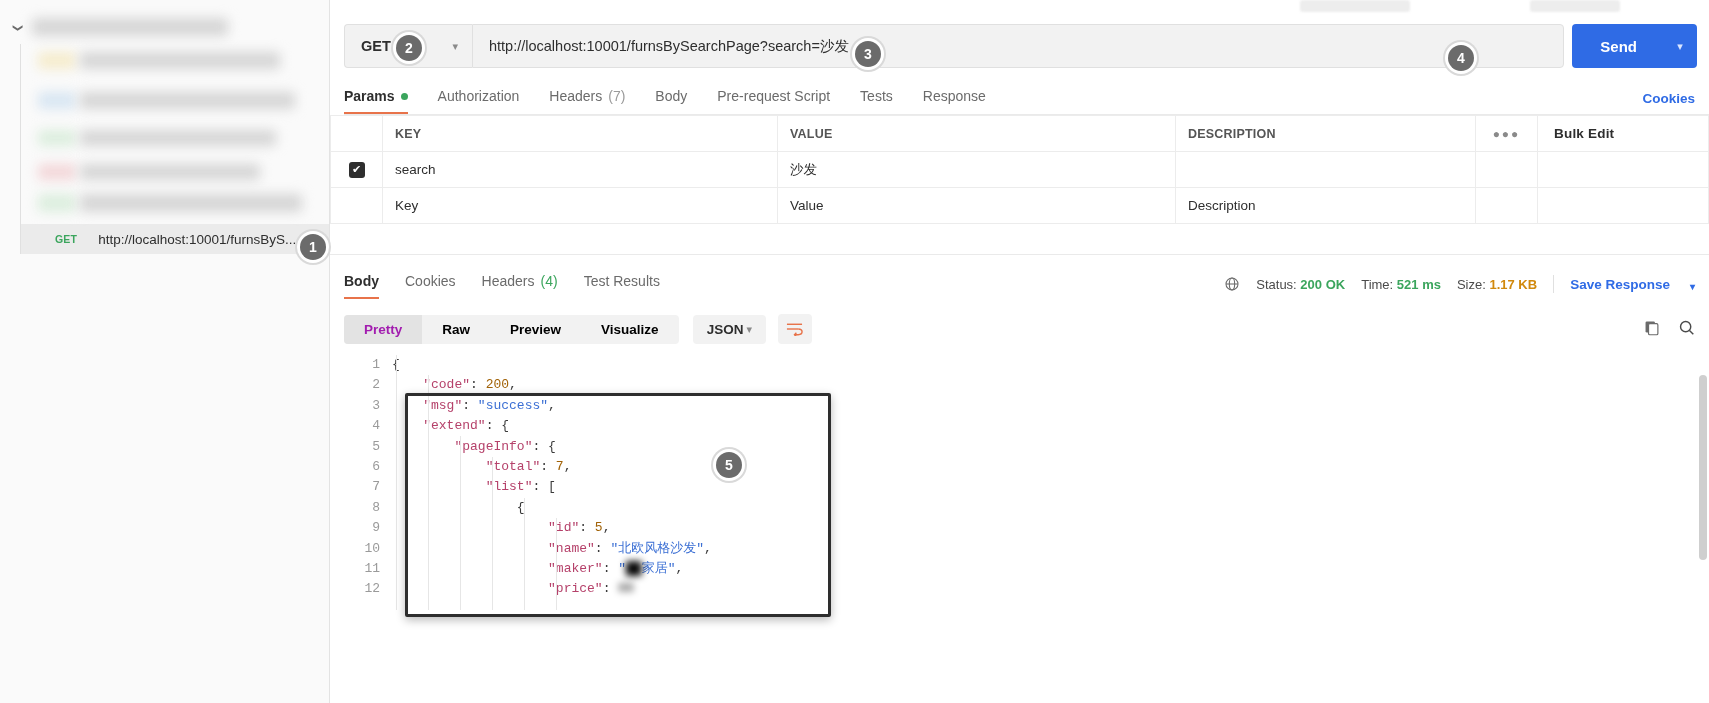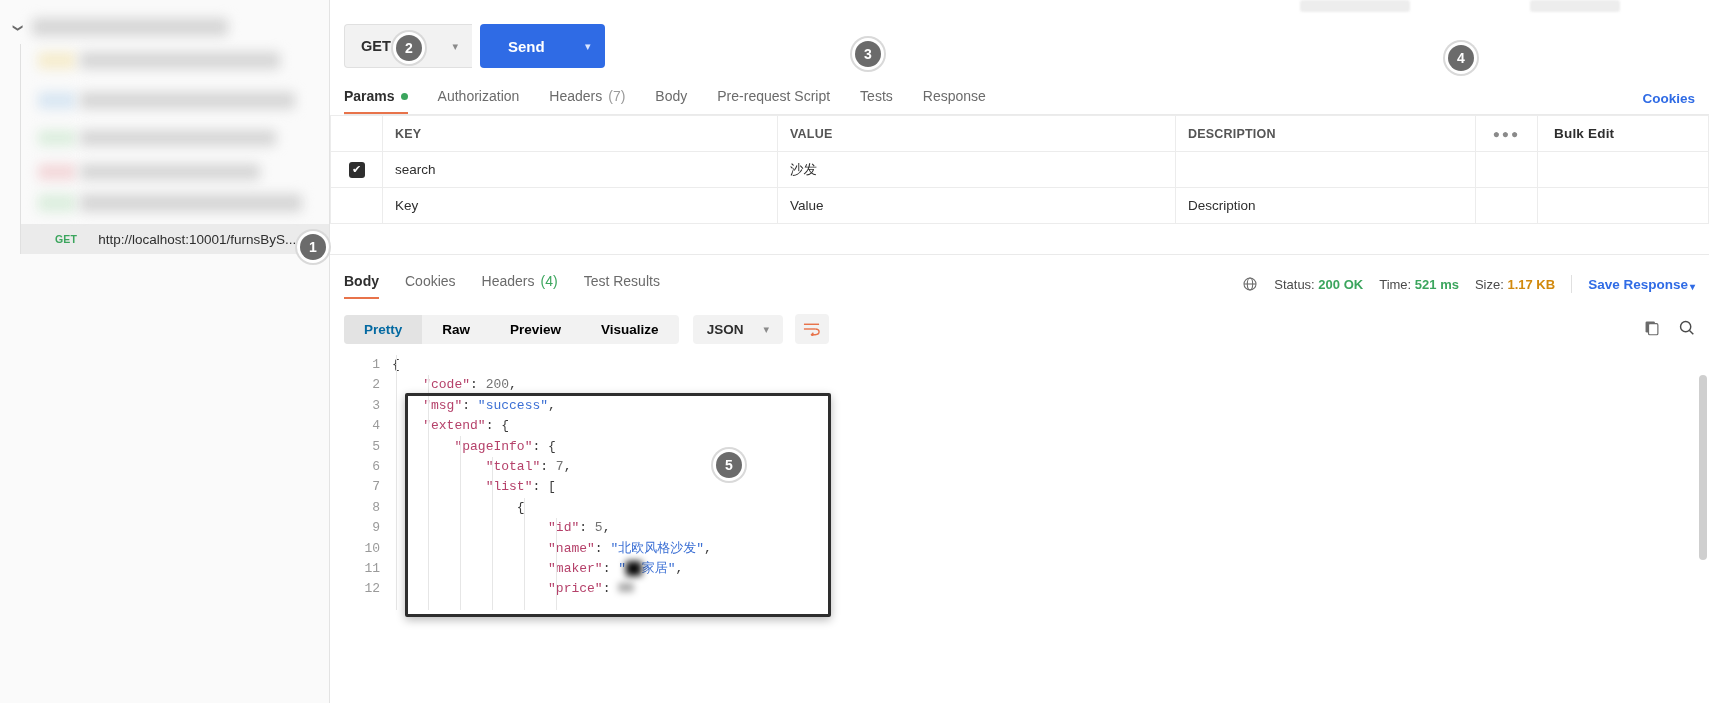--- a/index.html
+++ b/index.html
@@ -139,49 +139,49 @@
   .resp-sep { height: 1px; background: #eaeaea; margin-top: 30px; }
   .resp-head { display: flex; align-items: flex-end; margin: 14px 0 0 14px; height: 30px; position: relative; }
   .resp-tabs { display: flex; gap: 26px; }
   .meta {
     position: absolute; right: 14px; bottom: 6px;
     display: flex; align-items: center; gap: 16px; font-size: 13px; color: #4a4a4a; white-space: nowrap;
   }
   .meta .ok { color: #3ba55d; font-weight: 600; }
   .meta .sz { color: #d1890d; font-weight: 600; }
   .globe { width: 16px; height: 16px; }
-  .save-resp { color: #2f6be5; font-weight: 700; font-size: 13.5px; cursor: pointer; display:flex; align-items:flex-end; gap:2px;}
+  .save-resp { color: #2f6be5; font-weight: 700; font-size: 13.5px; cursor: pointer; display:flex; align-items:flex-end; gap:20px;}
   .meta-div { width: 1px; height: 18px; background: #e0e0e0; }
 
   
   .fmt-row { display: flex; align-items: center; margin: 14px 0 0 14px; height: 32px; position: relative; }
   .seg { display: flex; background: #f2f2f2; border-radius: 4px; overflow: hidden; }
   .seg-item { font-size: 13.5px; color: #000000; padding: 7px 20px; cursor: pointer; font-weight: bold; }
-  .seg-item.active { background: #e3e3e3; color: #0369a1; font-weight: 600; }
+  .seg-item.active { background: #e3e3e3; color: #a21caf; font-weight: 600; }
   .json-sel {
-    display: flex; align-items: center; gap: 20px; margin-left: 14px;
+    display: flex; align-items: center; gap: 3px; margin-left: 14px;
     background: #f2f2f2; border-radius: 4px; padding: 7px 14px;
     font-size: 13.5px; color: #2e2e2e; font-weight: 600; cursor: pointer;
   }
   .json-sel .cv { color: #8a8a8a; font-size: 11px; font-weight: 400; }
   .wrap-btn {
     margin-left: 12px; background: #f2f2f2; border-radius: 4px;
     width: 34px; height: 30px; display: flex; align-items: center; justify-content: center; cursor: pointer;
   }
   .right-icons { position: absolute; right: 14px; display: flex; gap: 18px; align-items: center; }
 
   
   .code-wrap { display: flex; margin-top: 10px; font-family: "Liberation Mono", monospace; font-size: 13px; position: relative; }
   .gutter { width: 62px; text-align: right; padding-right: 12px; color: #9a9a9a; flex: 0 0 62px; }
   .gutter div { height: 20.4px; line-height: 20.4px; }
   .code { flex: 1 1 auto; position: relative; }
   .cline { height: 20.4px; line-height: 20.4px; white-space: pre; }
   .k { color: #b5416a; }
   .s { color: #3b6fd4; }
-  .n { color: #737373; }
+  .n { color: #a16207; }
   .p { color: #3a3a3a; }
   .guide { position: absolute; top: 0; width: 1px; background: #e6e6e6; }
   .blurtxt { filter: blur(3.5px); display: inline-block; }
 
   
   .callout {
     position: absolute; width: 26px; height: 26px; border-radius: 50%;
     background: #6b6b6b; color: #fff; font-size: 14px; font-weight: 700;
     display: flex; align-items: center; justify-content: center;
     box-shadow: 0 0 0 3px #fff, 0 0 0 5px #d9d9d9;
@@ -244,20 +244,23 @@
 
     <div class="top-strip">
       <span class="top-ghost" style="left:970px;width:110px;"></span>
       <span class="top-ghost" style="left:1200px;width:90px;"></span>
     </div>
 
     <div class="url-bar">
       <div class="method-box">
         <span class="method-text">GET</span>
         <span class="method-caret">▾</span>
+      </div>
+      <div class="url-input">
+        <span>http://localhost:10001/furnsBySearchPage?search=沙发</span>
       </div>
       <div class="send-wrap">
         <button class="send-btn">Send</button>
         <button class="send-caret">▾</button>
       </div>
     </div>
 
     <div class="req-tabs">
       <div class="rtab active">
         <span>Params</span>

